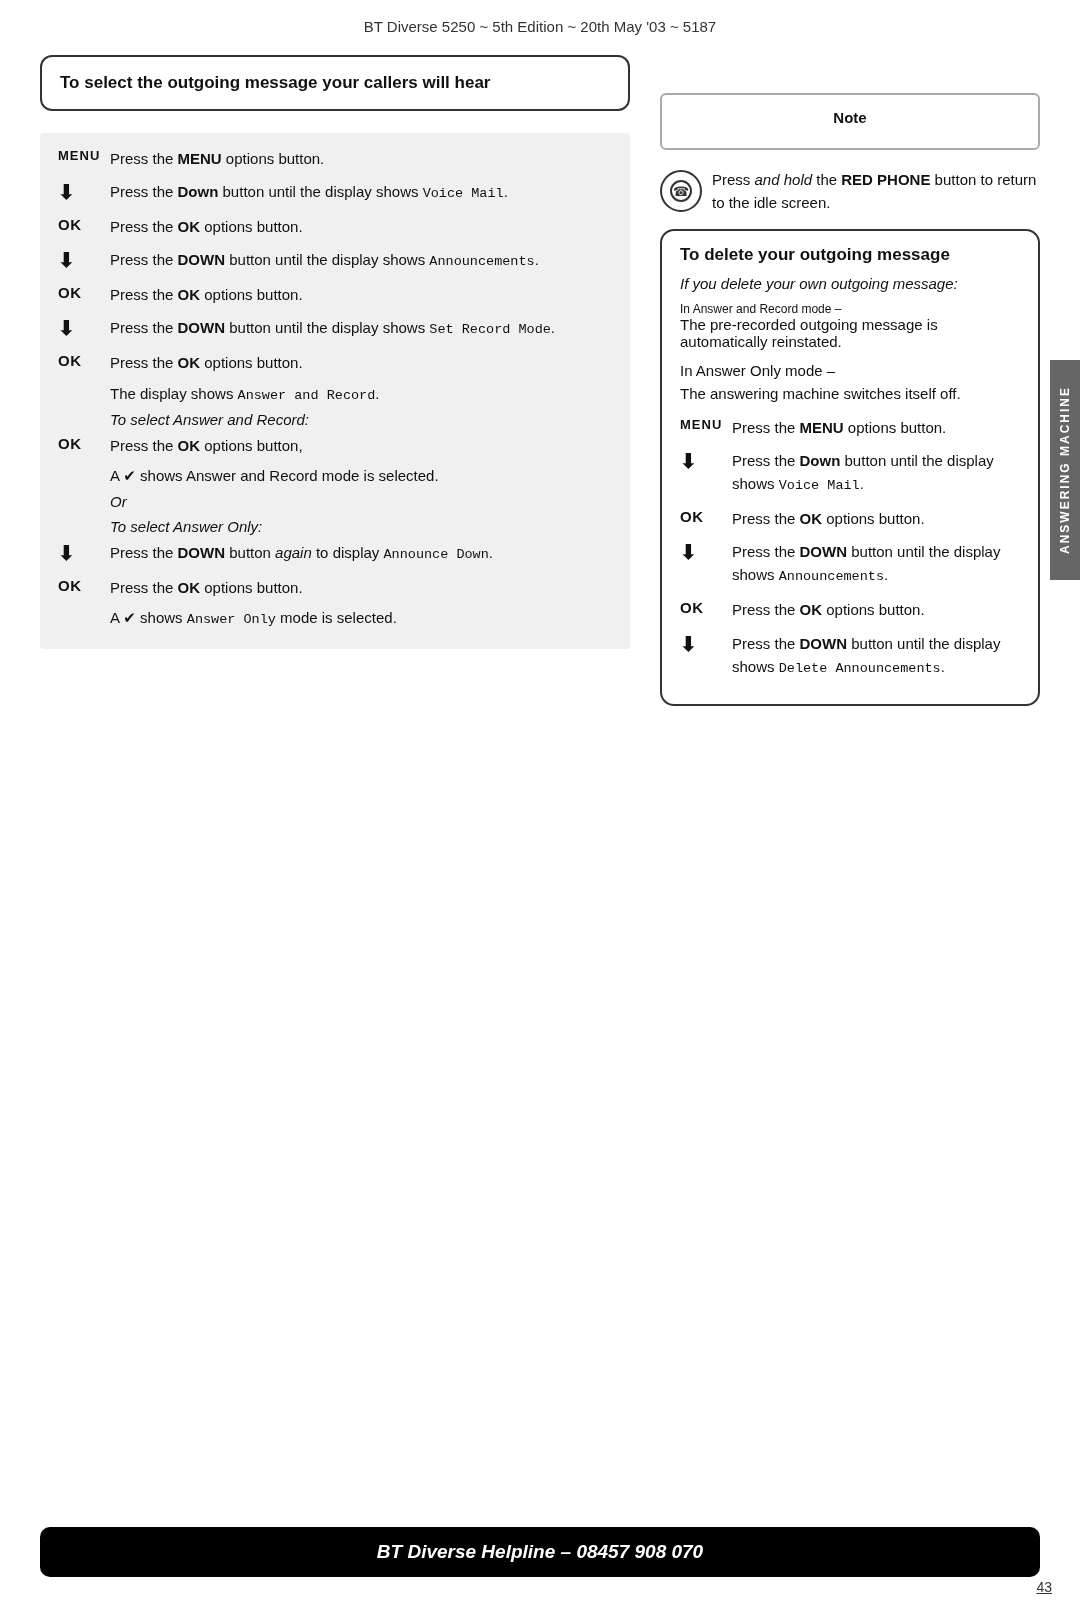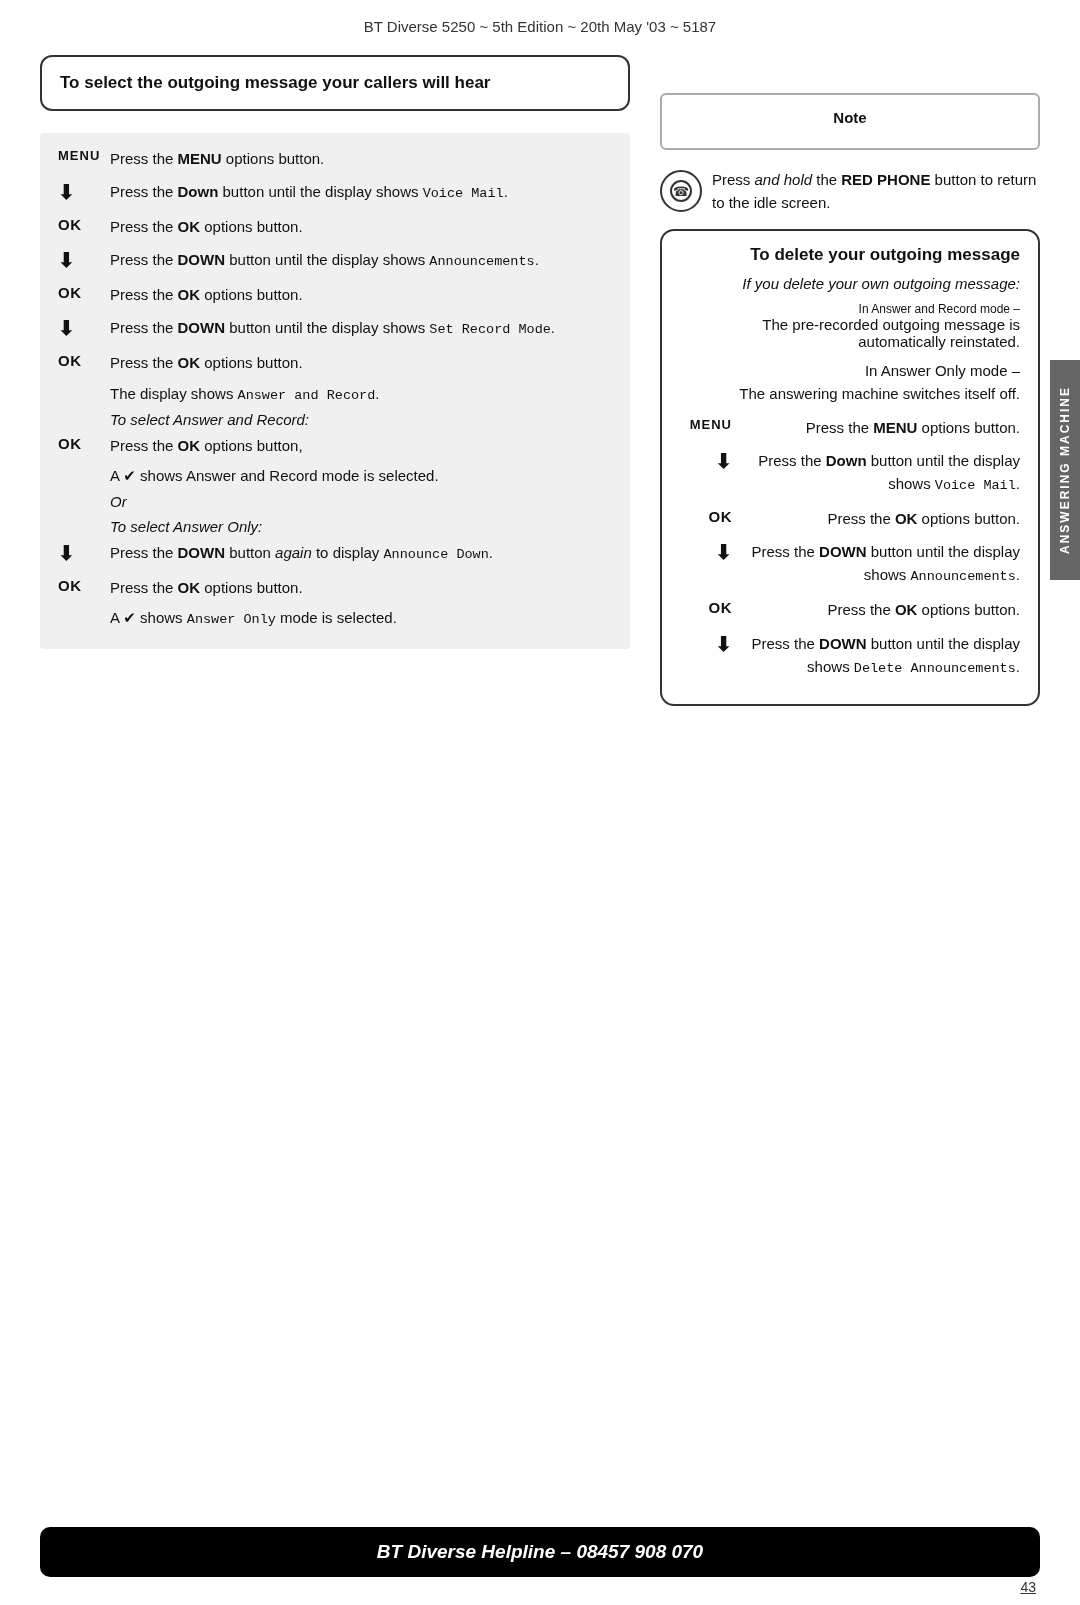--- a/index.html
+++ b/index.html
@@ -142,21 +142,20 @@
       flex-shrink: 0;
       margin-right: 10px;
       margin-top: 2px;
     }
     
     .delete-box {
       border: 2.5px solid #333;
       border-radius: 14px;
       padding: 14px 18px;
       margin-bottom: 16px;
-      text-align: right;
     }
     .delete-box-title {
       font-size: 17px;
       font-weight: bold;
       margin-bottom: 10px;
     }
     
     .side-tab {
       position: absolute;
       right: 0;
@@ -188,21 +187,21 @@
       padding: 14px 0;
       border-radius: 10px;
       font-style: italic;
       font-weight: bold;
       font-size: 19px;
     }
     
     .page-number {
       position: absolute;
       bottom: 10px;
-      right: 44px;
+      right: 28px;
       font-size: 14px;
       color: #333;
       text-decoration: underline;
     }
     
     .checkmark {
       font-family: Arial, sans-serif;
     }
   </style>
 </head>

